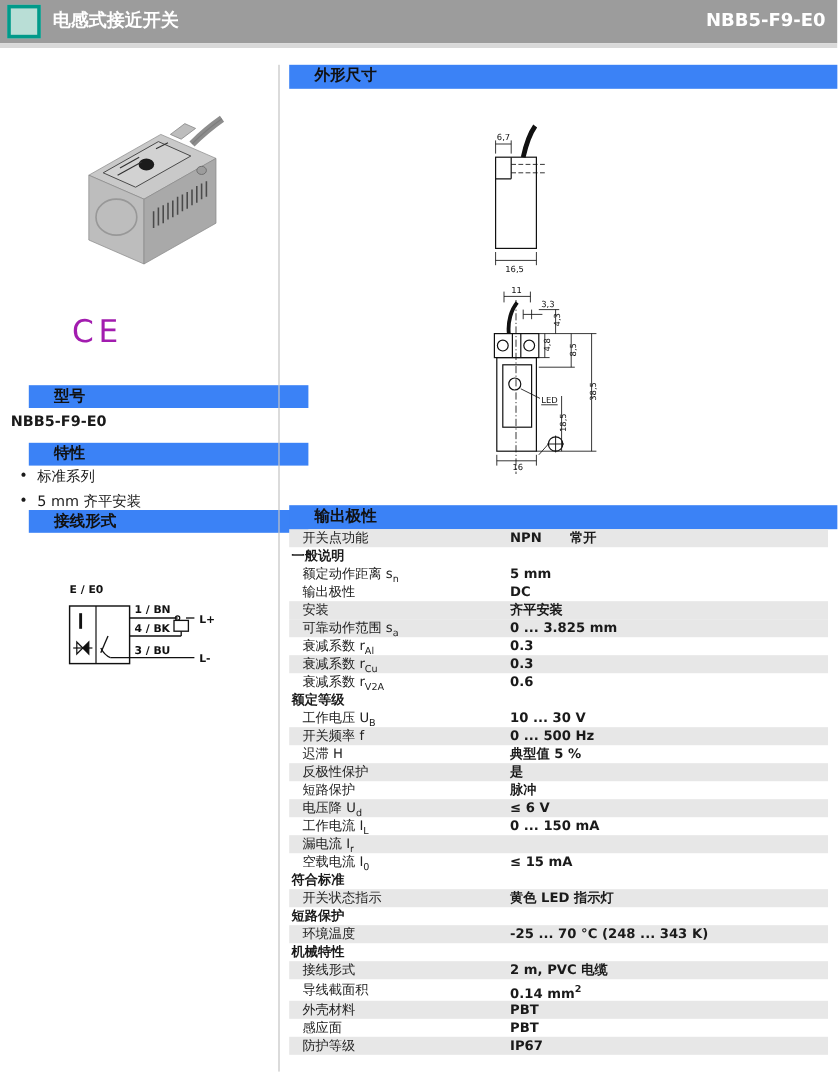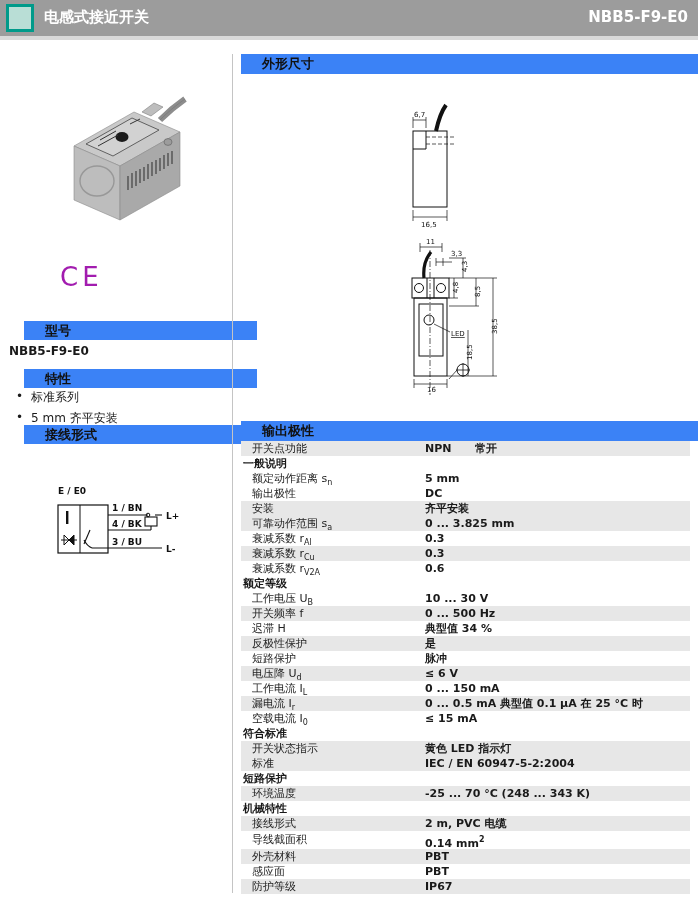--- a/index.html
+++ b/index.html
@@ -245,54 +245,49 @@
         <div class="trow">
           <span class="lbl">工作电压  U<sub>B</sub></span>
           <span class="val">10 ... 30 V</span>
         </div>
         <div class="trow shaded">
           <span class="lbl">开关频率 f</span>
           <span class="val">0 ... 500 Hz</span>
         </div>
         <div class="trow">
           <span class="lbl">迟滞 H</span>
-          <span class="val">典型值 34 %</span>
+          <span class="val">典型值 5 %</span>
         </div>
         <div class="trow shaded">
           <span class="lbl">反极性保护</span>
           <span class="val">是</span>
         </div>
         <div class="trow">
           <span class="lbl">短路保护</span>
           <span class="val">脉冲</span>
         </div>
         <div class="trow shaded">
           <span class="lbl">电压降  U<sub>d</sub></span>
           <span class="val">≤ 6 V</span>
         </div>
         <div class="trow">
           <span class="lbl">工作电流  I<sub>L</sub></span>
           <span class="val">0 ... 150 mA</span>
         </div>
         <div class="trow shaded">
           <span class="lbl">漏电流 I<sub>r</sub></span>
-          <span class="val">0 ... 0.5 mA 典型值 0.1 μA 在 25 °C 时</span>
         </div>
         <div class="trow">
           <span class="lbl">空载电流 I<sub>0</sub></span>
           <span class="val">≤ 15 mA</span>
         </div>
         <div class="trow sec">符合标准</div>
         <div class="trow shaded">
           <span class="lbl">开关状态指示</span>
           <span class="val">黄色 LED 指示灯</span>
-        </div>
-        <div class="trow shaded">
-          <span class="lbl">标准</span>
-          <span class="val">IEC / EN 60947-5-2:2004</span>
         </div>
         <div class="trow sec">短路保护</div>
         <div class="trow shaded">
           <span class="lbl">环境温度</span>
           <span class="val">-25 ... 70 °C (248 ... 343 K)</span>
         </div>
         <div class="trow sec">机械特性</div>
         <div class="trow shaded">
           <span class="lbl">接线形式</span>
           <span class="val">2 m, PVC 电缆</span>

